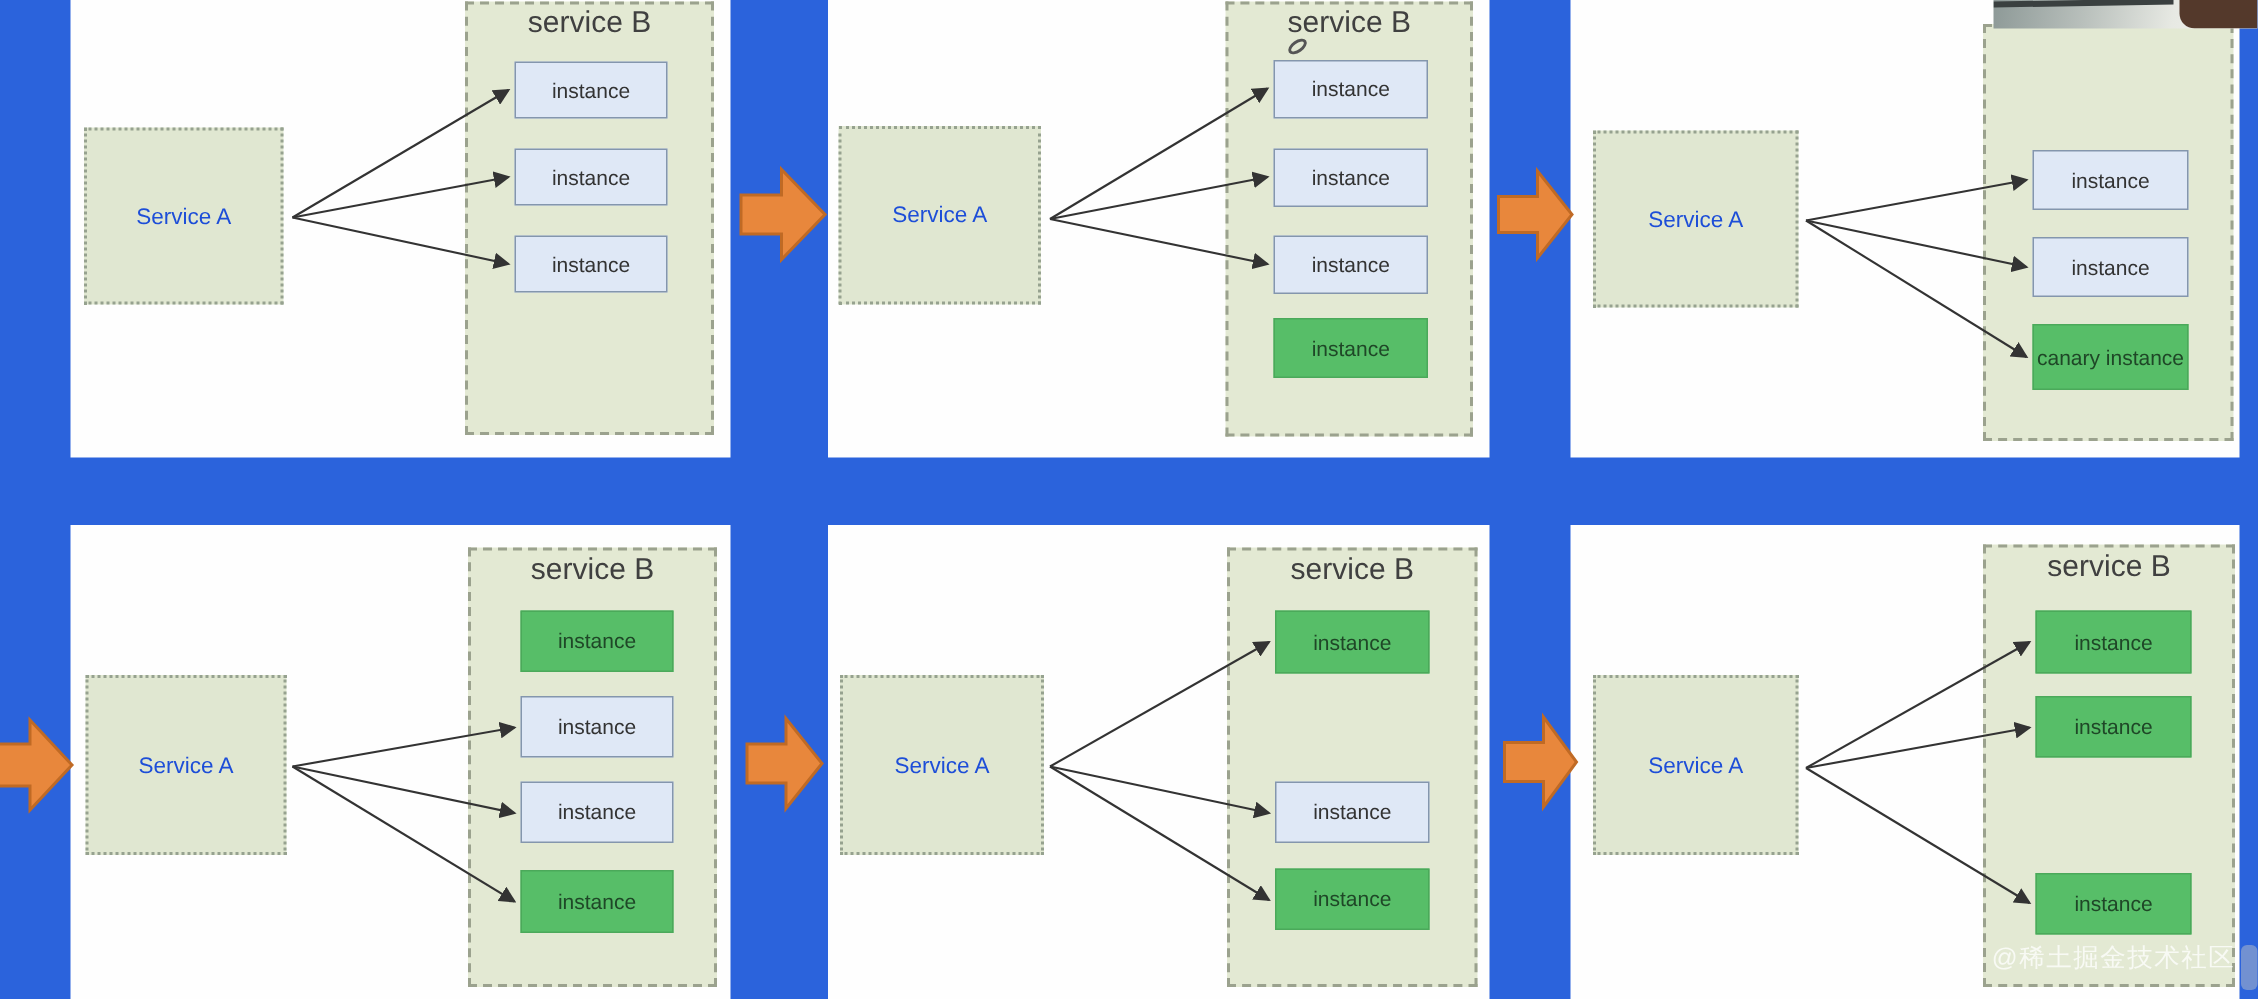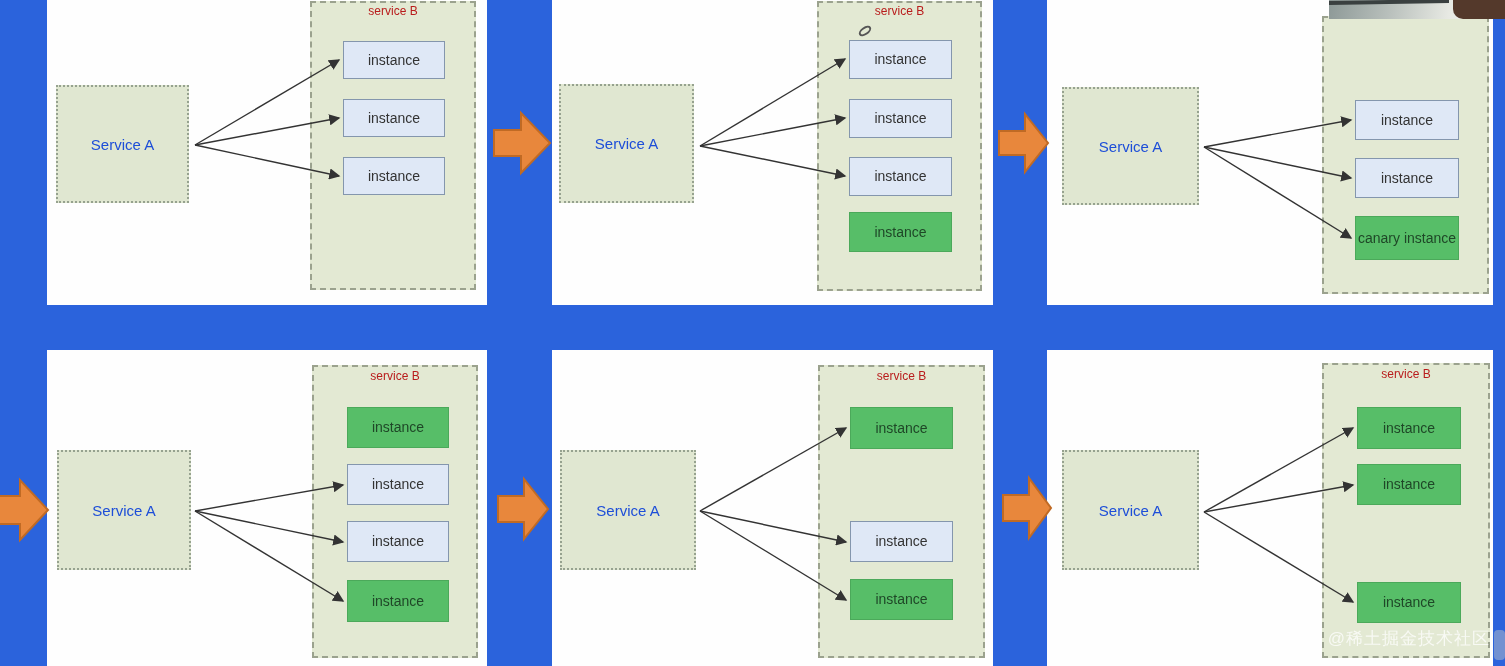--- a/index.html
+++ b/index.html
@@ -10,21 +10,21 @@
   }
   .panel{
     position:absolute;background:#FEFEFE;
   }
   .svcb{
     position:absolute;background:#E3E9D3;
     border:2px dashed #9BA28E;box-sizing:border-box;
   }
   .svcb-title{
     position:absolute;text-align:center;
-    font-size:12px;color:#b91c1c;
+    font-size:20px;color:#404040;
   }
   .svca{
     position:absolute;background:#E0E7D1;
     border:2px dotted #96A28F;box-sizing:border-box;
     display:flex;align-items:center;justify-content:center;
     font-size:15px;color:#1d4ed8;
   }
   .inst{
     position:absolute;box-sizing:border-box;
     display:flex;align-items:center;justify-content:center;

